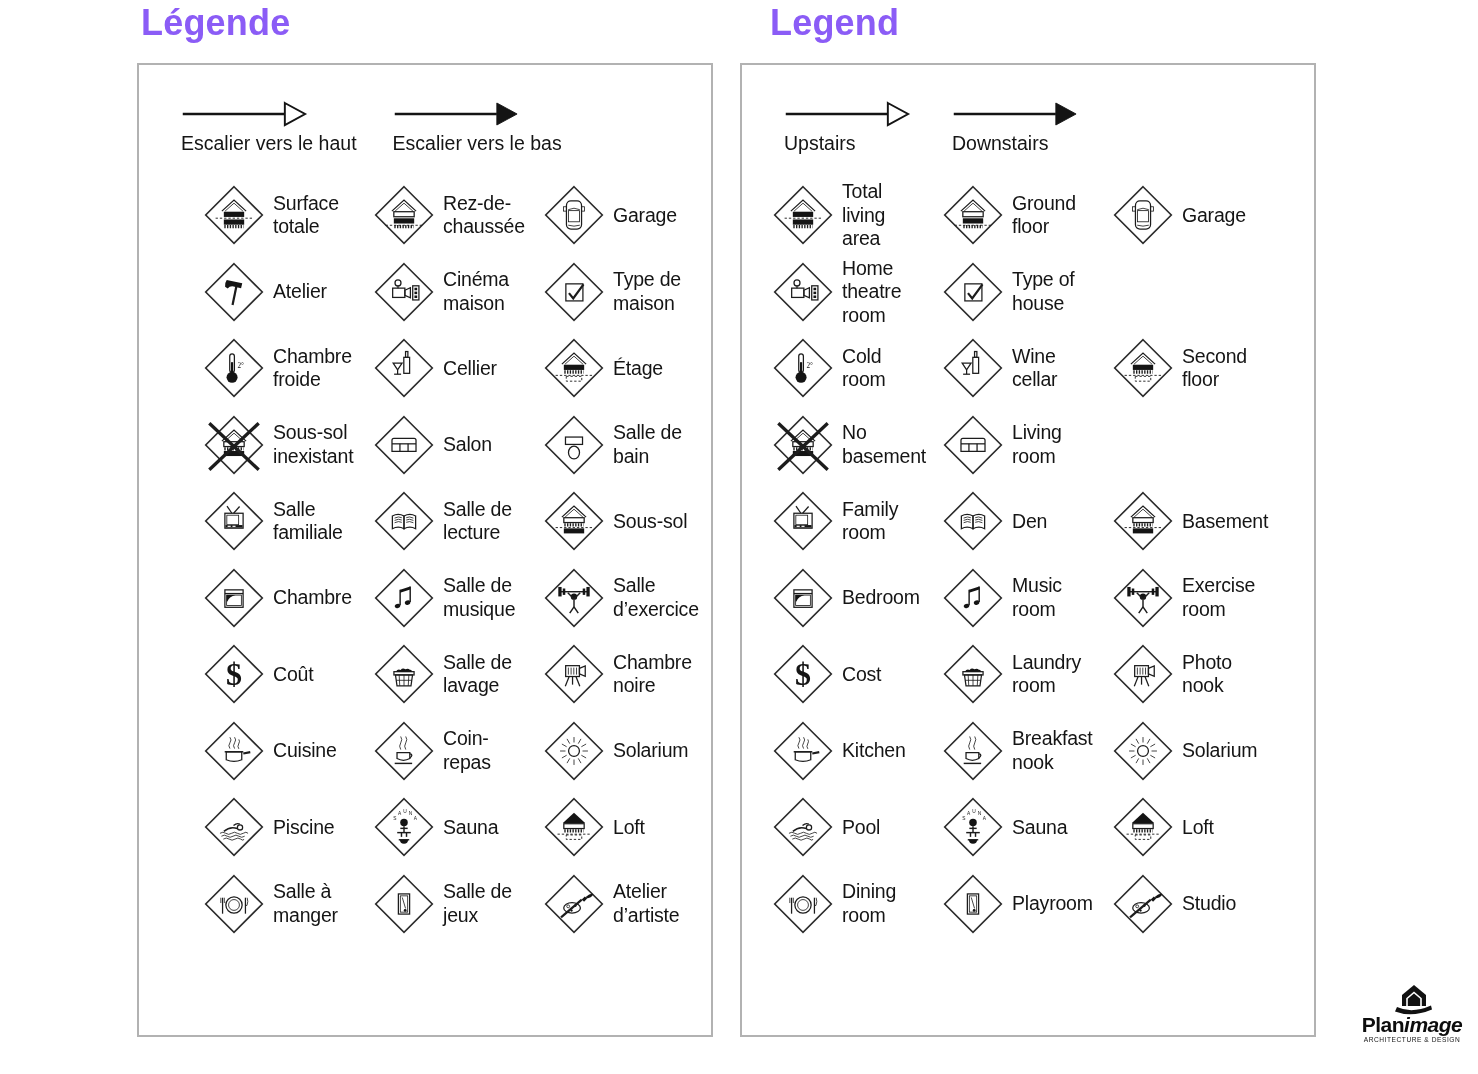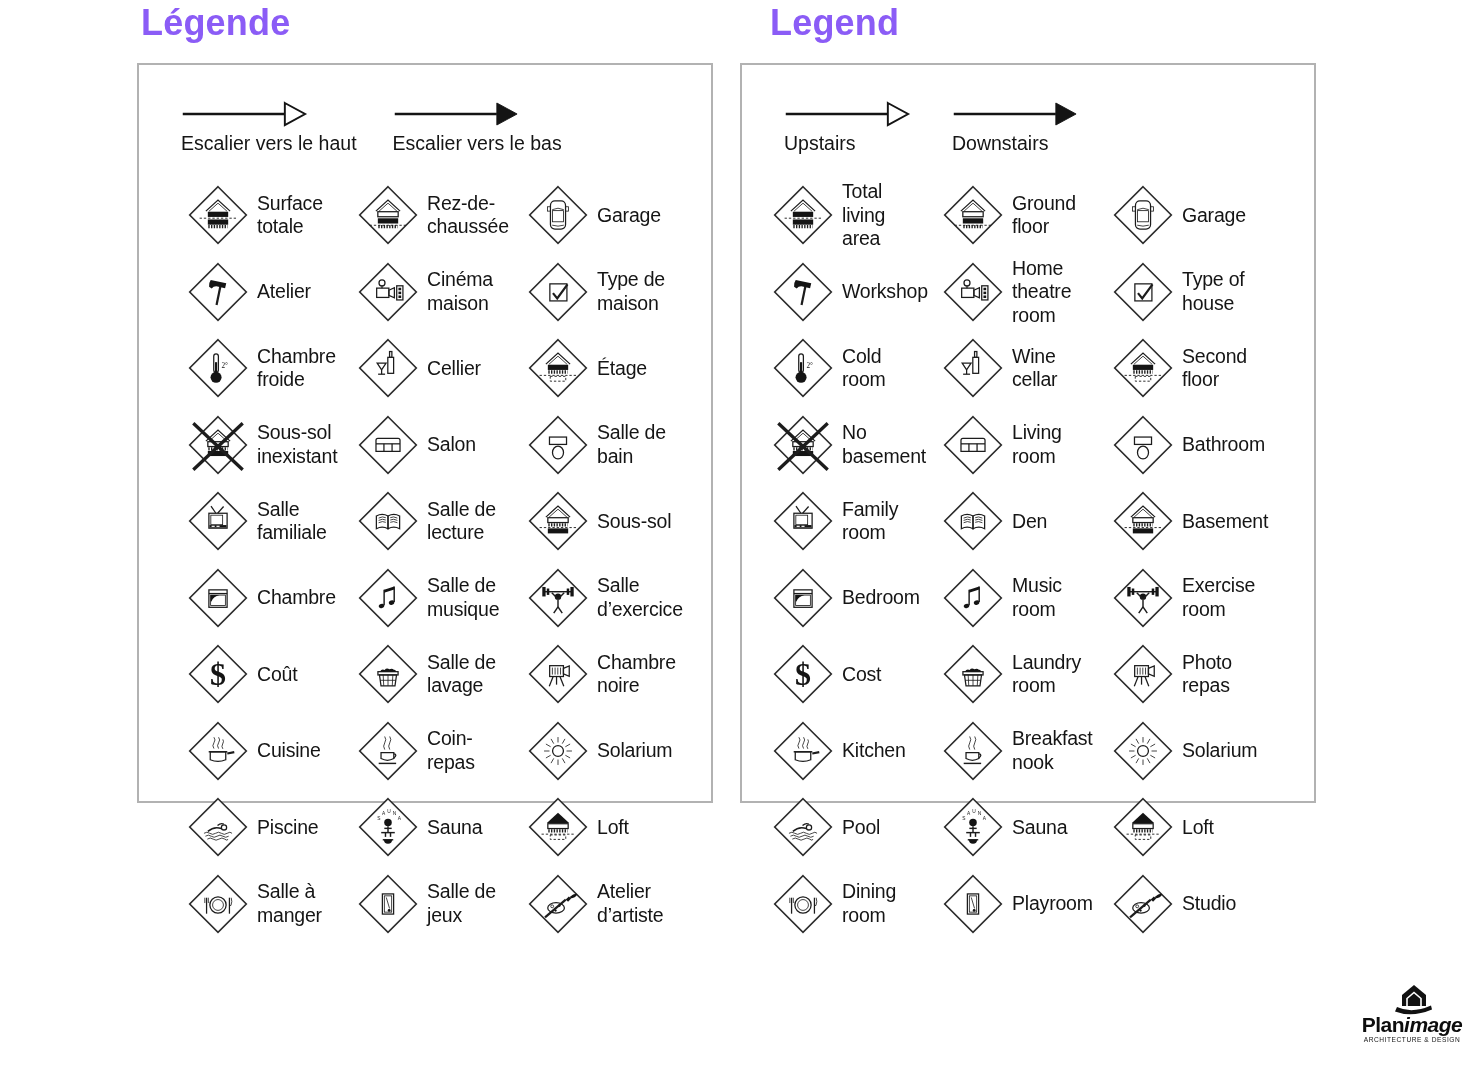--- a/index.html
+++ b/index.html
@@ -5,34 +5,34 @@
   html,body{margin:0;padding:0}
   body{
     width:1478px;height:1074px;position:relative;overflow:hidden;
     background:#ffffff;color:#1a1a1a;
     font-family:"Liberation Sans",sans-serif;
   }
   .title{position:absolute;top:2px;font-size:36px;font-weight:800;letter-spacing:.2px;color:#8b5cf6}
   .title-fr{left:141px}
   .title-en{left:770px}
   .panel{
-    position:absolute;top:63px;width:576px;height:740px;box-sizing:border-box;
+    position:absolute;top:63px;width:576px;height:974px;box-sizing:border-box;
     border:2px solid #b2b2b2;background:#fff;
   }
   .panel-fr{left:137px}
   .panel-en{left:740px}
   .arrows{display:flex;gap:36px;padding:34px 0 0 42px}
   .arrow-item{display:flex;flex-direction:column}
   .arrow{width:132px;height:30px}
   .astroke{stroke:#141414;stroke-width:2.6}
   .ahead-o{fill:#ffffff;stroke:#141414;stroke-width:2.2}
   .ahead-f{fill:#141414;stroke:#141414;stroke-width:1}
   .arrow-label{font-size:19.5px;margin-top:3px;color:#151515;white-space:nowrap}
   .grid{margin-top:22px}
-  .lrow{display:flex;align-items:center;height:76.5px;padding-left:48px}
+  .lrow{display:flex;align-items:center;height:76.5px;padding-left:64px}
   .panel-en .lrow{padding-left:30px}
   .lcell{display:flex;align-items:center;gap:8px;flex:0 0 170px;width:170px}
   .lcell:last-child{flex:0 0 auto;width:auto}
   .di{width:62px;height:62px;flex:0 0 62px}
   .llabel{font-size:19.5px;line-height:23.5px;white-space:pre-line;letter-spacing:-.2px;color:#151515}
   
   .di path,.di line,.di rect,.di circle,.di ellipse,.di polygon,.di polyline{
     fill:none;stroke:#1c1c1c;stroke-width:1.3;
   }
   .di .dm{fill:#ffffff;stroke:#2c2c2c;stroke-width:1.7}
@@ -538,28 +538,20 @@
             <rect class="thin" x="21.2" y="23.5" width="3" height="4.5"></rect>
             <rect class="thin" x="39.8" y="23.5" width="3" height="4.5"></rect>
           </svg>
           <div class="llabel">Garage</div>
         </div>
       </div>
       <div class="lrow">
         <div class="lcell">
           <svg class="di" viewBox="0 0 64 64">
             <polygon class="dm" points="32,2.8 61.2,32 32,61.2 2.8,32"></polygon>
-            <line class="thick" x1="30.5" y1="45.5" x2="34.8" y2="24.5"></line>
-            <path class="f" d="M24.5,19.5 L40.5,23 L39.3,28 L31.5,26.2 Q27.5,25.6 25.5,28.5 L22.8,26.5 Q22.8,21.5 24.5,19.5 Z"></path>
-          </svg>
-          <div class="llabel">Workshop</div>
-        </div>
-        <div class="lcell">
-          <svg class="di" viewBox="0 0 64 64">
-            <polygon class="dm" points="32,2.8 61.2,32 32,61.2 2.8,32"></polygon>
             <circle cx="25.8" cy="22.6" r="3.1"></circle>
             <line x1="25.8" y1="25.7" x2="25.8" y2="28"></line>
             <rect x="20.3" y="28" width="12.6" height="9.6"></rect>
             <path d="M32.9,30.2 L38.6,27.6 L38.6,38 L32.9,35.4 Z"></path>
             <rect x="41" y="25.6" width="6.4" height="14.6"></rect>
             <rect class="f" x="42.8" y="27.6" width="2.8" height="2.6"></rect>
             <rect class="f" x="42.8" y="31.6" width="2.8" height="2.6"></rect>
             <rect class="f" x="42.8" y="35.6" width="2.8" height="2.6"></rect>
           </svg>
           <div class="llabel">Home
@@ -632,28 +624,20 @@
         <div class="lcell">
           <svg class="di" viewBox="0 0 64 64">
             <polygon class="dm" points="32,2.8 61.2,32 32,61.2 2.8,32"></polygon>
             <path d="M19.6,38.6 L19.6,27.2 Q19.6,25.2 21.6,25.2 L42.4,25.2 Q44.4,25.2 44.4,27.2 L44.4,38.6 Z"></path>
             <line x1="19.6" y1="30.8" x2="44.4" y2="30.8"></line>
             <line x1="27.8" y1="30.8" x2="27.8" y2="38.6"></line>
             <line x1="36.2" y1="30.8" x2="36.2" y2="38.6"></line>
           </svg>
           <div class="llabel">Living
 room</div>
-        </div>
-        <div class="lcell">
-          <svg class="di" viewBox="0 0 64 64">
-            <polygon class="dm" points="32,2.8 61.2,32 32,61.2 2.8,32"></polygon>
-            <rect x="23.2" y="23.8" width="17.6" height="7.6"></rect>
-            <ellipse cx="32" cy="39.8" rx="5.7" ry="6.6"></ellipse>
-          </svg>
-          <div class="llabel">Bathroom</div>
         </div>
       </div>
       <div class="lrow">
         <div class="lcell">
           <svg class="di" viewBox="0 0 64 64">
             <polygon class="dm" points="32,2.8 61.2,32 32,61.2 2.8,32"></polygon>
             <line x1="29.8" y1="24" x2="24.8" y2="16.6"></line>
             <line x1="31.6" y1="24" x2="37.8" y2="17"></line>
             <rect x="22.6" y="24" width="18.8" height="15.4"></rect>
             <rect class="thin" x="24.6" y="26" width="12.2" height="9.8"></rect>
@@ -762,21 +746,21 @@
             <line class="thin" x1="26.2" y1="25.4" x2="26.2" y2="32.6"></line>
             <line class="thin" x1="29" y1="25.4" x2="29" y2="32.6"></line>
             <line class="thin" x1="31.8" y1="25.4" x2="31.8" y2="32.6"></line>
             <line class="thin" x1="34.6" y1="25.4" x2="34.6" y2="32.6"></line>
             <path d="M37.6,26.2 L43.6,23.6 L43.6,34.4 L37.6,31.8 Z"></path>
             <line x1="27" y1="34.6" x2="23" y2="44.6"></line>
             <line x1="34" y1="34.6" x2="38" y2="44.6"></line>
             <line x1="30.5" y1="34.6" x2="30.5" y2="43"></line>
           </svg>
           <div class="llabel">Photo
-repas</div>
+nook</div>
         </div>
       </div>
       <div class="lrow">
         <div class="lcell">
           <svg class="di" viewBox="0 0 64 64">
             <polygon class="dm" points="32,2.8 61.2,32 32,61.2 2.8,32"></polygon>
             <path d="M24,32.8 L40,32.8 L40,41 Q32,44.4 24,41 Z"></path>
             <line class="md" x1="22.4" y1="32.8" x2="41.6" y2="32.8"></line>
             <line class="thick" x1="41.6" y1="34.6" x2="48.8" y2="33.2"></line>
             <path class="thin" d="M27.8,29.5 Q25.6,26.5 27.8,23.5 Q30,20.5 27.8,17.8"></path>

